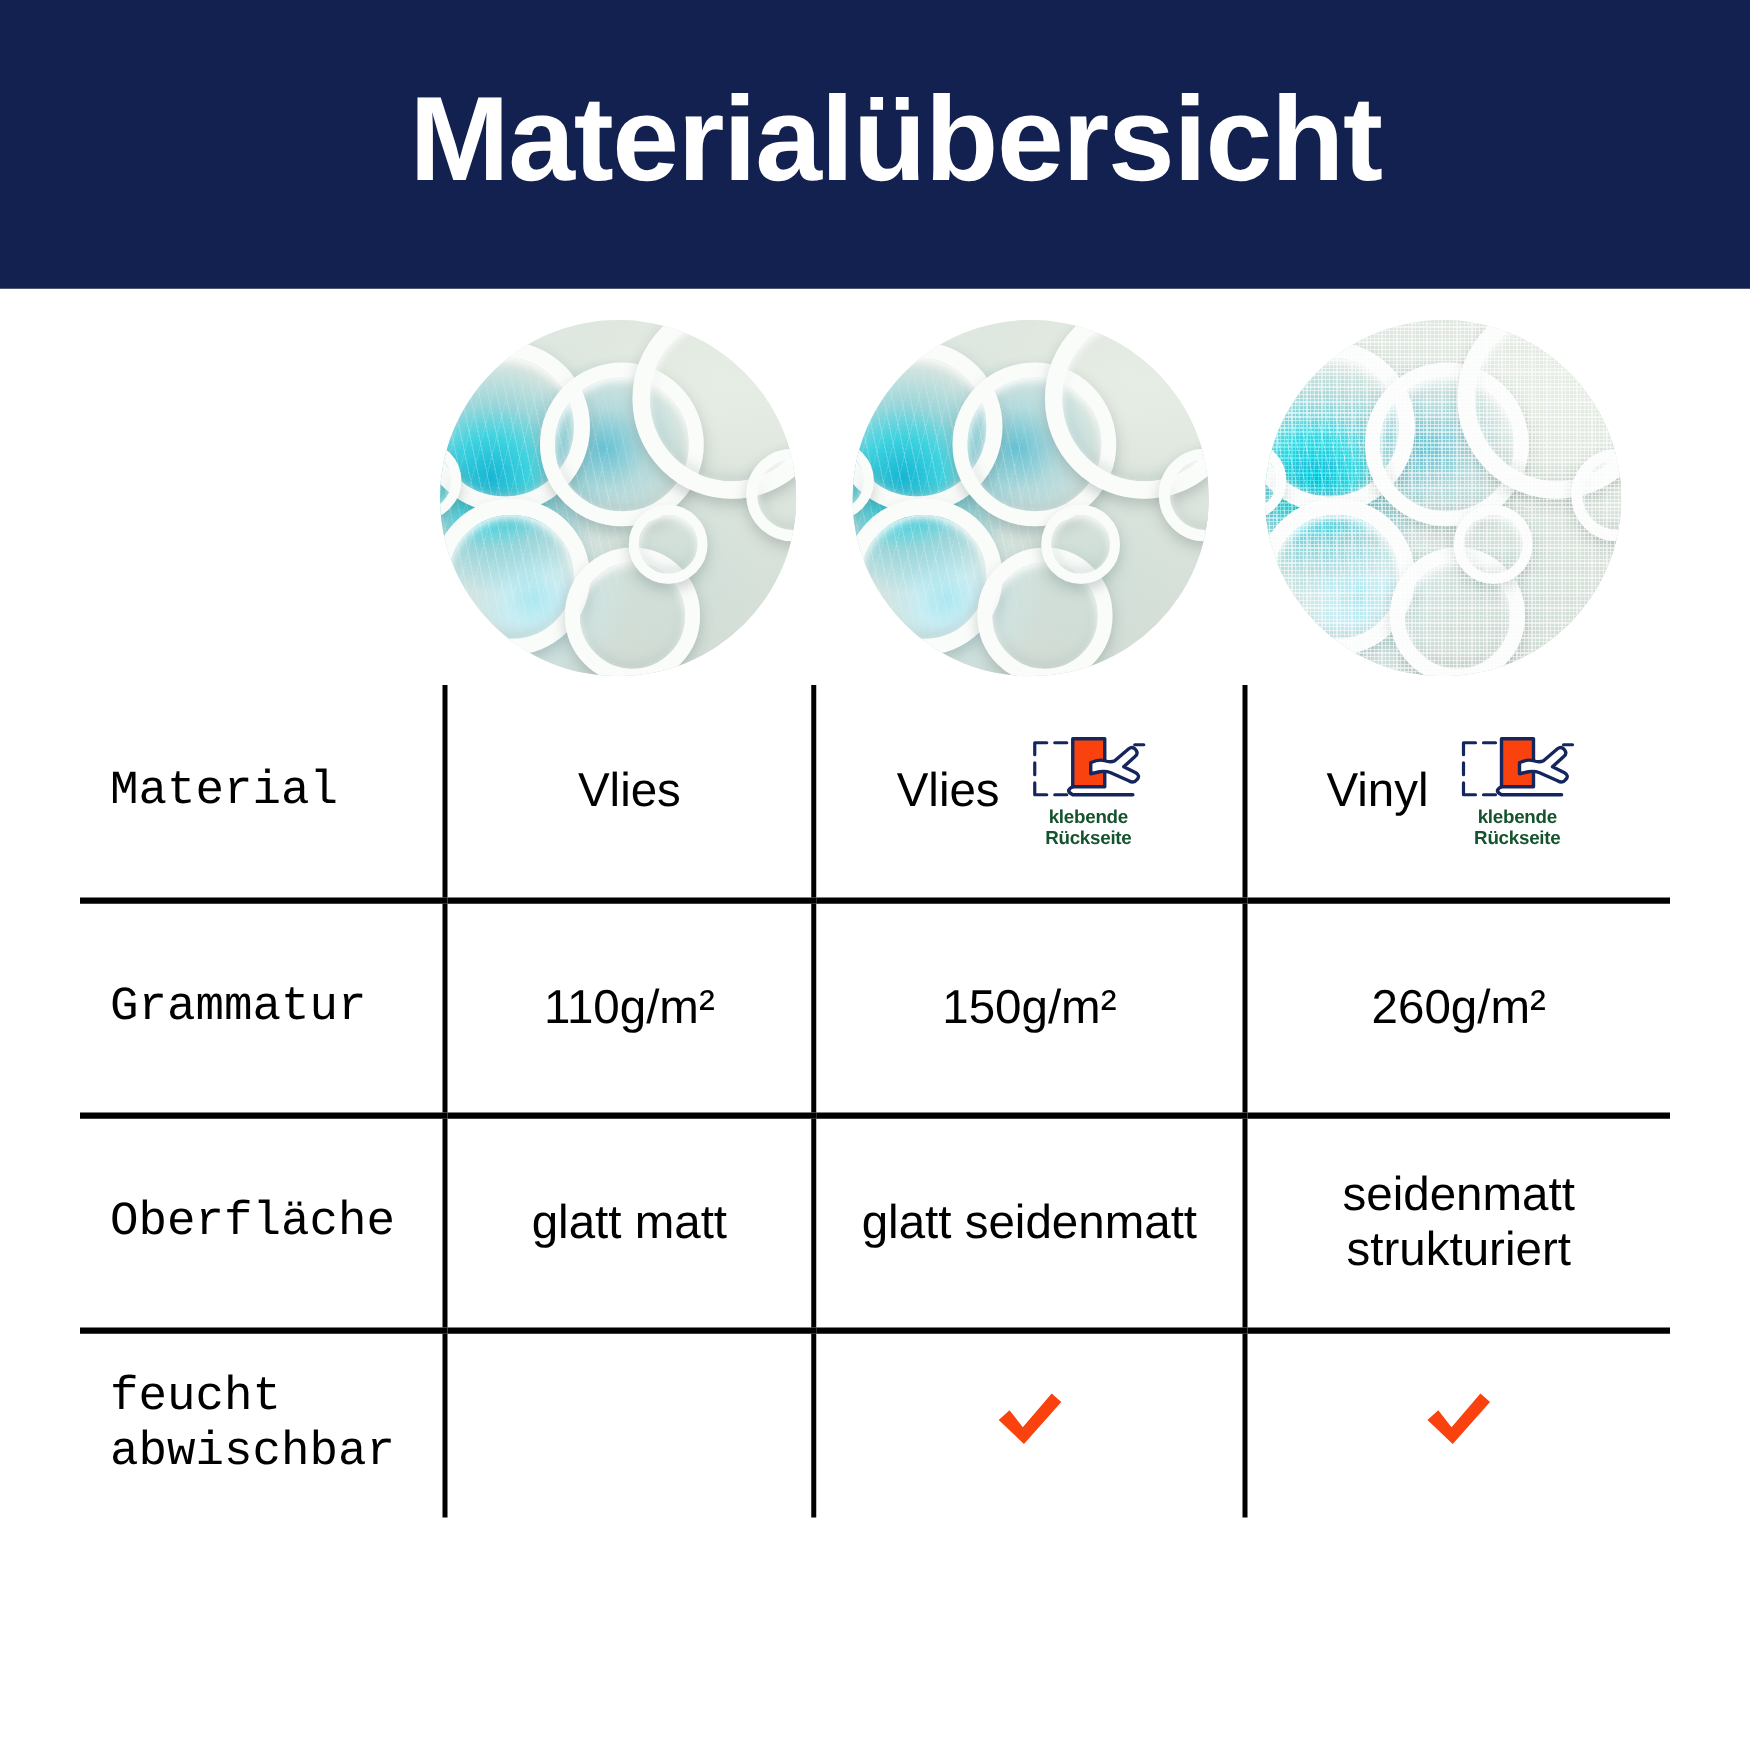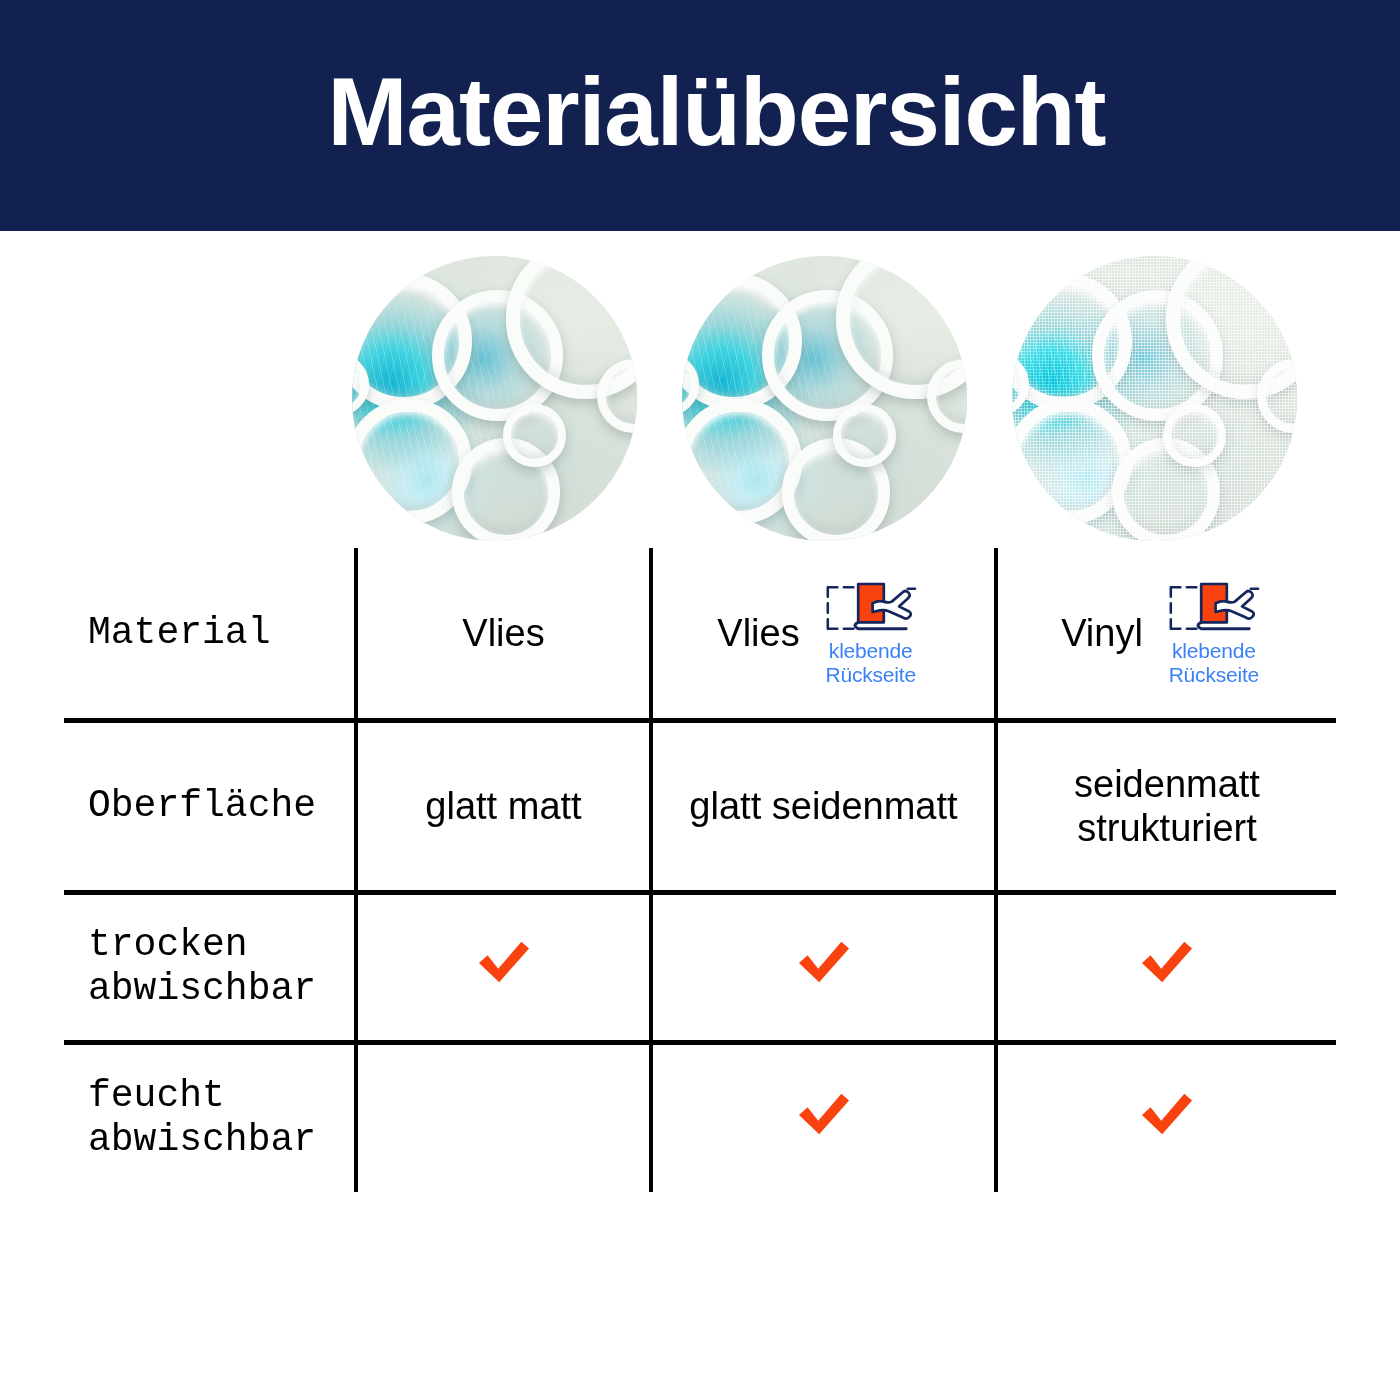--- a/index.html
+++ b/index.html
@@ -149,22 +149,22 @@
 
   
   .badge {
     display: flex; flex-direction: column; align-items: center;
     width: 118px;
     flex: 0 0 auto;
   }
   .badge-icon { width: 96px; height: 58px; display: block; }
   .badge-text {
     margin-top: 2px;
-    font-size: 21px; font-weight: normal; line-height: 1.12;
-    color: #3b82f6; text-align: center; letter-spacing: -0.2px;
+    font-size: 15px; font-weight: bold; line-height: 1.12;
+    color: #14532d; text-align: center; letter-spacing: -0.2px;
   }
 
   
   .check { width: 62px; height: 52px; display: inline-block; }
 </style>
 </head>
 <body>
 
 <div class="page">
 
@@ -264,46 +264,34 @@
               </svg>
               <span class="badge-text">
                 <span>klebende</span><br>
                 <span>Rückseite</span>
               </span>
             </span>
           </div>
         </td>
       </tr>
 
+      <tr class="body-row row-sep">
+        <td class="col-label">Grammatur</td>
+        <td class="col-a">110g/m²</td>
+        <td class="col-b">150g/m²</td>
+        <td class="col-c">260g/m²</td>
+      </tr>
 
       <tr class="body-row row-sep">
         <td class="col-label">Oberfläche</td>
         <td class="col-a">glatt matt</td>
         <td class="col-b">glatt seidenmatt</td>
         <td class="col-c">seidenmatt strukturiert</td>
       </tr>
 
-      <tr class="tall-row row-sep">
-        <td class="col-label">trocken abwischbar</td>
-        <td class="col-a">
-          <svg class="check" viewBox="0 0 64 54">
-            <path d="M6 28 L15 20 L26 34 L50 6 L58 13 L27 48 Z" fill="#f9420d"></path>
-          </svg>
-        </td>
-        <td class="col-b">
-          <svg class="check" viewBox="0 0 64 54">
-            <path d="M6 28 L15 20 L26 34 L50 6 L58 13 L27 48 Z" fill="#f9420d"></path>
-          </svg>
-        </td>
-        <td class="col-c">
-          <svg class="check" viewBox="0 0 64 54">
-            <path d="M6 28 L15 20 L26 34 L50 6 L58 13 L27 48 Z" fill="#f9420d"></path>
-          </svg>
-        </td>
-      </tr>
 
       <tr class="tall-row">
         <td class="col-label">feucht abwischbar</td>
         <td class="col-a"></td>
         <td class="col-b">
           <svg class="check" viewBox="0 0 64 54">
             <path d="M6 28 L15 20 L26 34 L50 6 L58 13 L27 48 Z" fill="#f9420d"></path>
           </svg>
         </td>
         <td class="col-c">

